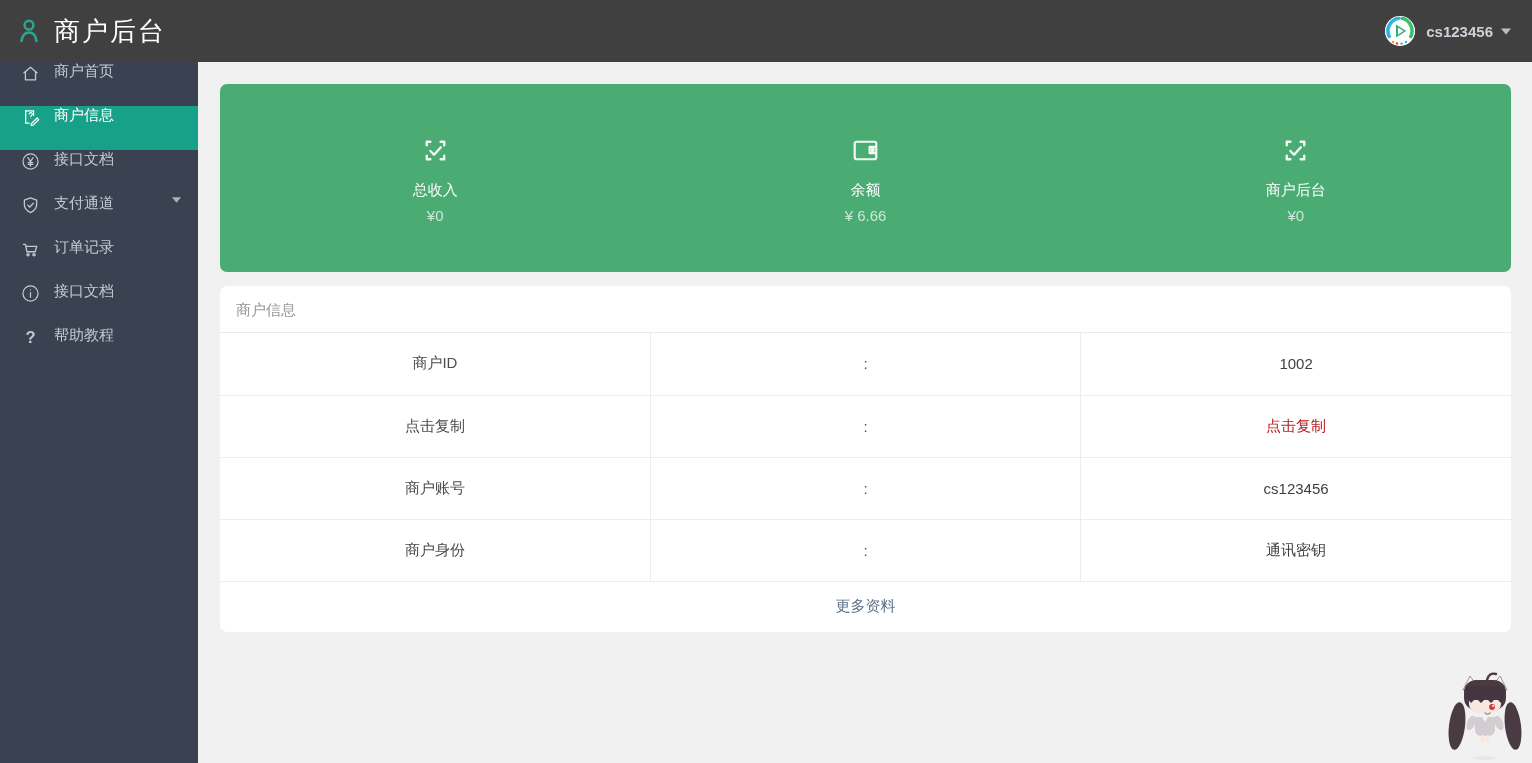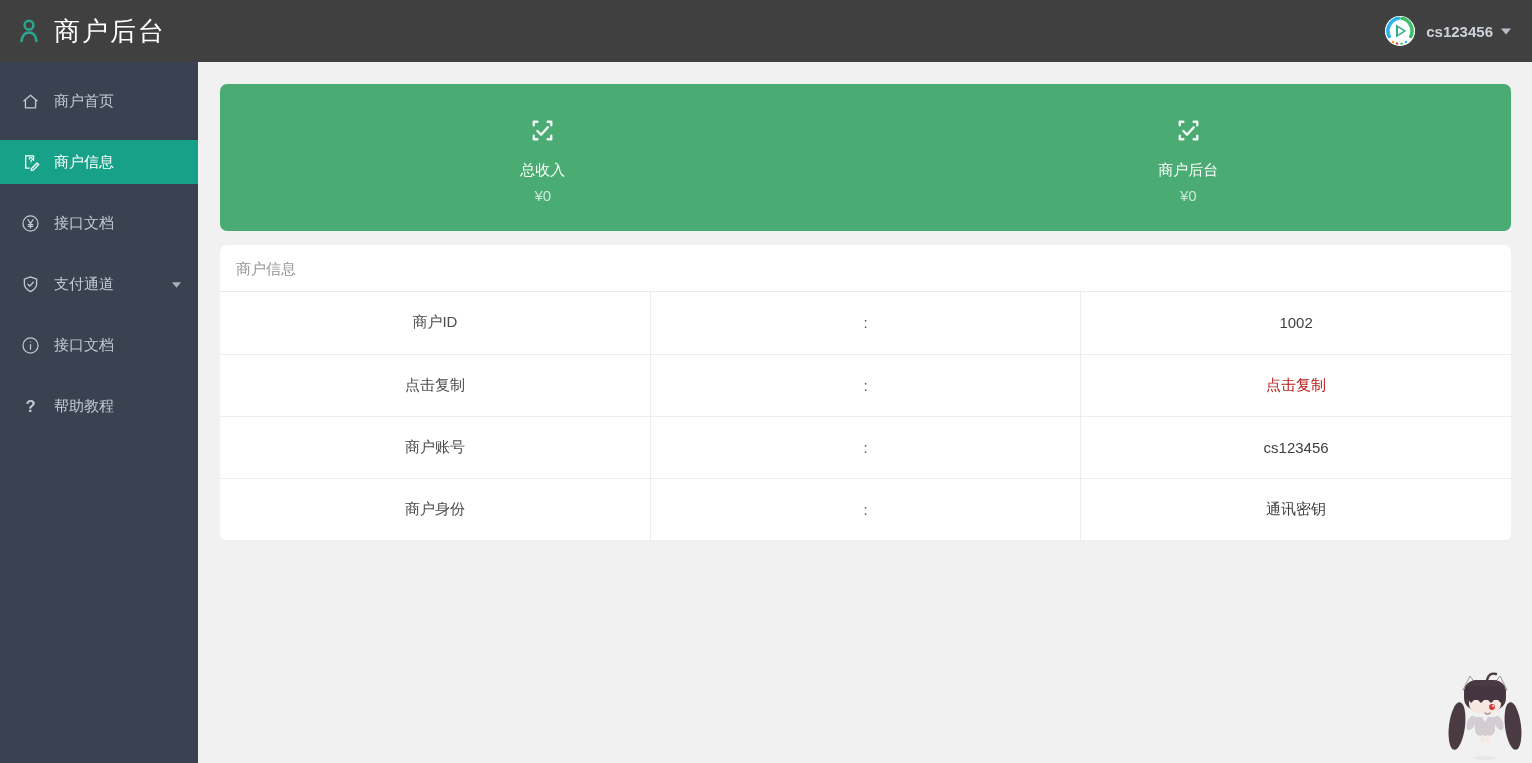--- a/index.html
+++ b/index.html
@@ -19,33 +19,33 @@
   .user-wrap { margin-left:auto; margin-right:20px; display:flex; align-items:center; cursor:pointer; }
   .avatar { width:30px; height:30px; border-radius:50%; overflow:hidden; background:#fff; }
   .username { color:#cdd2d9; font-size:15px; font-weight:bold; margin:0 7px 0 11px; }
   .user-caret { width:12px; height:12px; color:#b9bfc7; display:flex; align-items:center; }
   
   .sidebar {
     position:fixed; top:62px; left:0; bottom:0; width:198px;
     background:#3a4150; z-index:15;
   }
   .nav-item {
-    height:44px; display:flex; align-items:center;
+    height:44px; display:flex; 
     padding:0 16px 0 19px; cursor:pointer;
-    color:#c3c9d2; font-size:15px;margin-top:17px;
+    color:#c3c9d2; font-size:15px;
   }
   .nav-item.active { background:#18a189; color:#ffffff; }
   .nicon { width:22px; height:22px; margin-right:13px; flex:0 0 22px; display:flex; align-items:center; justify-content:center; }
   .nicon svg { width:21px; height:21px; }
   .nav-label { flex:1; }
   .nav-caret { width:11px; height:11px; display:flex; align-items:center; color:#aab0ba; }
   
   .main { margin-left:198px; padding:84px 21px 0 22px; }
   .banner {
-    background:#4aac72; border-radius:7px; height:147px;
+    background:#4aac72; border-radius:7px; height:188px;
     display:flex; align-items:stretch;
   }
   .stat { flex:1; display:flex; flex-direction:column; align-items:center; justify-content:center; color:#fff; }
   .sicon { width:37px; height:37px; margin-bottom:12px; color:#f2faf5; }
   .sicon svg { width:37px; height:37px; }
   .stat-label { font-size:15px; margin-bottom:7px; color:#fdfefd; }
   .stat-value { font-size:15px; color:rgba(255,255,255,0.72); }
   
   .card { background:#ffffff; border-radius:7px; margin-top:14px; overflow:hidden; }
   .card-title {
@@ -150,20 +150,31 @@
         </span>
     <span class="nav-label">支付通道</span>
     <span class="nav-caret">
       <svg viewBox="0 0 12 12">
             <polygon points="1,3.5 11,3.5 6,9.5" fill="currentColor"></polygon>
           </svg>
     </span>
   </div>
       <div class="nav-item">
     <span class="nicon">
+          <svg viewBox="0 0 24 24" fill="none" stroke="currentColor" stroke-width="1.5" stroke-linejoin="round" stroke-linecap="round">
+            <path d="M4 6.2 h2.3 l1.6 8.4 h9.4 l1.8 -6.2 H7"></path>
+            <circle cx="9.2" cy="18" r="1.3"></circle>
+            <circle cx="16" cy="18" r="1.3"></circle>
+          </svg>
+        </span>
+    <span class="nav-label">订单记录</span>
+
+  </div>
+      <div class="nav-item">
+    <span class="nicon">
           <svg viewBox="0 0 24 24" fill="none" stroke="currentColor" stroke-width="1.4" stroke-linecap="round">
             <circle cx="12" cy="12" r="8.6"></circle>
             <path d="M12 11 v5.4"></path>
             <circle cx="12" cy="7.8" r="0.7" fill="currentColor" stroke="none"></circle>
           </svg>
         </span>
     <span class="nav-label">接口文档</span>
 
   </div>
       <div class="nav-item">
@@ -186,20 +197,29 @@
             <path d="M9.5 13 v-3.5 h3.5"></path>
             <path d="M23 9.5 h3.5 v3.5"></path>
             <path d="M26.5 23 v3.5 h-3.5"></path>
             <path d="M13 26.5 h-3.5 v-3.5"></path>
             <path d="M13 18.5 l3.6 3.6 l6.6 -7.2"></path>
           </svg></span>
       <span class="stat-label">总收入</span>
       <span class="stat-value">¥0</span>
     </div>
       <div class="stat">
+      <span class="sicon"><svg viewBox="0 0 36 36" fill="none" stroke="currentColor" stroke-width="2.1" stroke-linejoin="round">
+            <rect x="7.5" y="9.5" width="21" height="17" rx="2"></rect>
+            <path d="M28.5 14.5 h-6.5 v6 h6.5"></path>
+            <circle cx="25" cy="17.5" r="1.1"></circle>
+          </svg></span>
+      <span class="stat-label">余额</span>
+      <span class="stat-value">¥ 6.66</span>
+    </div>
+      <div class="stat">
       <span class="sicon"><svg viewBox="0 0 36 36" fill="none" stroke="currentColor" stroke-width="2.3" stroke-linecap="round" stroke-linejoin="round">
             <path d="M9.5 13 v-3.5 h3.5"></path>
             <path d="M23 9.5 h3.5 v3.5"></path>
             <path d="M26.5 23 v3.5 h-3.5"></path>
             <path d="M13 26.5 h-3.5 v-3.5"></path>
             <path d="M13 18.5 l3.6 3.6 l6.6 -7.2"></path>
           </svg></span>
       <span class="stat-label">商户后台</span>
       <span class="stat-value">¥0</span>
     </div>
@@ -224,20 +244,21 @@
       <td>:</td>
       <td><span class="row-value">cs123456</span></td>
     </tr>
           <tr>
       <td>商户身份</td>
       <td>:</td>
       <td><span class="row-value">通讯密钥</span></td>
     </tr>
         </tbody>
     </table>
+    <div class="card-footer">更多资料</div>
   </section>
 
 </main>
 
 <div class="mascot">
   <svg viewBox="0 0 88 92">
     <ellipse cx="44" cy="88" rx="12" ry="2.2" fill="#e7e7e7"></ellipse>
     <ellipse cx="16" cy="56" rx="8" ry="24" fill="#4a3a41" transform="rotate(7 16 56)"></ellipse>
     <ellipse cx="72" cy="56" rx="8" ry="24" fill="#4a3a41" transform="rotate(-7 72 56)"></ellipse>
     <polygon points="22,20 29,6 37,17" fill="#fbfbfb" stroke="#9a8f93" stroke-width="1"></polygon>

